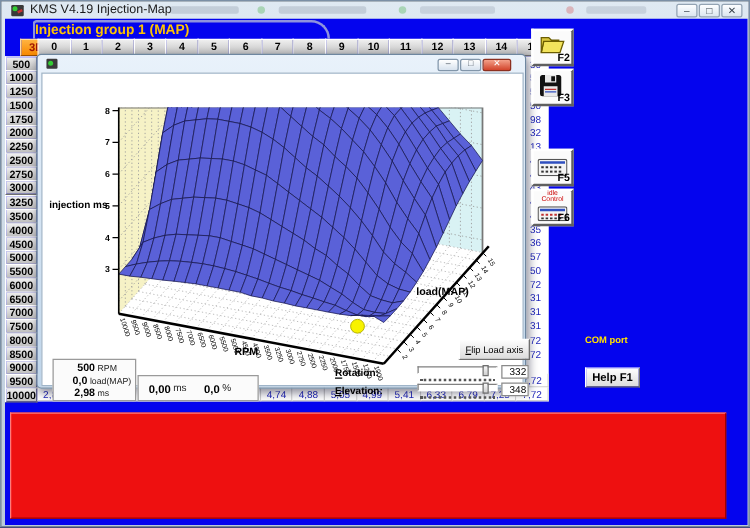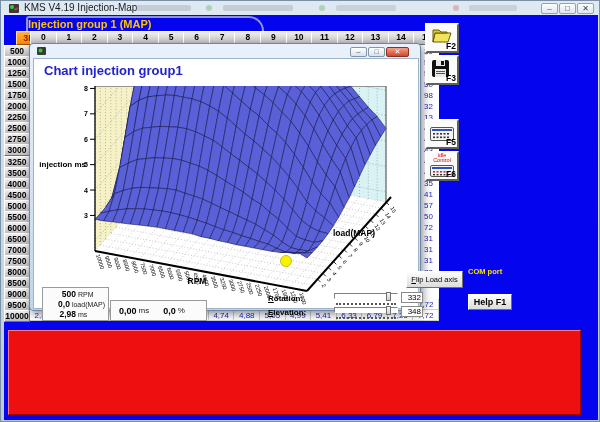--- a/index.html
+++ b/index.html
@@ -43,21 +43,21 @@
   #status1{left:8px;top:228px;width:67px;height:34px;padding:1px 3px;}
   .sline{display:flex;align-items:baseline;height:10px;}
   .snum{font-size:8.5px;font-weight:bold;color:#000;width:30px;text-align:right;margin-right:2px;}
   .sunit{font-size:7px;color:#222;}
   #status2{left:76px;top:241px;width:97px;height:21px;display:flex;align-items:center;padding-left:8px;}
   #status2 .snum{width:auto;margin-right:2px;font-size:9px;}
   #status2 .sunit{font-size:8px;margin-right:14px;}
   
   .btn{background:linear-gradient(#fdfdfd,#dcdcdc);border:1px solid;border-color:#fff #6f6f6f #6f6f6f #fff;
     box-sizing:border-box;color:#000;text-align:center;}
-  #flip-btn{position:absolute;left:333px;top:212px;width:57px;height:17px;font-size:7.5px;line-height:15px;margin-left:39px;}
+  #flip-btn{position:absolute;left:333px;top:212px;width:57px;height:17px;font-size:7.5px;line-height:15px;}
   .slrow{position:absolute;left:234px;width:172px;height:13px;}
   .sllabel{position:absolute;left:0;top:1px;font-size:8px;font-weight:bold;color:#000;}
   .ak{display:inline-block;}
   .ak::first-letter{text-decoration:underline;}
   .sltrack{position:absolute;left:66px;top:0;width:64px;height:6px;background:#fff;
     border:1px solid;border-color:#808080 #fff #fff #808080;box-sizing:border-box;}
   .sldots{position:absolute;left:68px;top:8px;width:60px;height:2px;border-bottom:2px dotted #555;}
   .slthumb{position:absolute;left:118px;top:-1px;width:5px;height:9px;background:linear-gradient(#f8f8f8,#cfcfcf);border:1px solid #707070;box-sizing:border-box;}
   .slval{position:absolute;left:133px;top:-1px;width:22px;height:11px;background:#fff;border:1px solid #8a8a8a;
     box-sizing:border-box;font-size:8px;text-align:right;line-height:9px;padding-right:1px;}
@@ -191,21 +191,21 @@
         <div class="frag" style="left: 409.4px; top: 64.65px; width: 19.56px;">50</div>
         <div class="frag" style="left: 409.4px; top: 75.7px; width: 19.56px;">98</div>
         <div class="frag" style="left: 409.4px; top: 86.75px; width: 19.56px;">32</div>
         <div class="frag" style="left: 409.4px; top: 97.8px; width: 19.56px;">13</div>
         <div class="frag" style="left: 409.4px; top: 108.85px; width: 19.56px;">43</div>
         <div class="frag" style="left: 409.4px; top: 119.9px; width: 19.56px;">43</div>
         <div class="frag" style="left: 409.4px; top: 130.95px; width: 19.56px;">43</div>
         <div class="frag" style="left: 409.4px; top: 142px; width: 19.56px;">43</div>
         <div class="frag" style="left: 409.4px; top: 153.05px; width: 19.56px;">43</div>
         <div class="frag" style="left: 409.4px; top: 164.1px; width: 19.56px;">35</div>
-        <div class="frag" style="left: 409.4px; top: 175.15px; width: 19.56px;">41</div>
+        <div class="frag" style="left: 409.4px; top: 175.15px; width: 19.56px;">36</div>
         <div class="frag" style="left: 409.4px; top: 186.2px; width: 19.56px;">57</div>
         <div class="frag" style="left: 409.4px; top: 197.25px; width: 19.56px;">50</div>
         <div class="frag" style="left: 409.4px; top: 208.3px; width: 19.56px;">72</div>
         <div class="frag" style="left: 409.4px; top: 219.35px; width: 19.56px;">31</div>
         <div class="frag" style="left: 409.4px; top: 230.4px; width: 19.56px;">31</div>
         <div class="frag" style="left: 409.4px; top: 241.45px; width: 19.56px;">31</div>
         <div class="frag" style="left: 409.4px; top: 252.5px; width: 19.56px;">72</div>
         <div class="frag" style="left: 409.4px; top: 263.55px; width: 19.56px;">72</div>
       </div>
 
@@ -743,21 +743,20 @@
             <line x1="368.196" y1="217.81199999999998" x2="371.196" y2="220.81199999999998" stroke="#000" stroke-width="0.8"></line>
             <text transform="translate(372.196,223.81199999999998) rotate(60)" text-anchor="start" font-size="5.5" fill="#000">12</text>
             <line x1="373.463" y1="211.879" x2="376.463" y2="214.879" stroke="#000" stroke-width="0.8"></line>
             <text transform="translate(377.463,217.879) rotate(60)" text-anchor="start" font-size="5.5" fill="#000">13</text>
             <line x1="378.73" y1="205.94599999999997" x2="381.73" y2="208.94599999999997" stroke="#000" stroke-width="0.8"></line>
             <text transform="translate(382.73,211.94599999999997) rotate(60)" text-anchor="start" font-size="5.5" fill="#000">14</text>
             <line x1="383.997" y1="200.01299999999998" x2="386.997" y2="203.01299999999998" stroke="#000" stroke-width="0.8"></line>
             <text transform="translate(387.997,206.01299999999998) rotate(60)" text-anchor="start" font-size="5.5" fill="#000">15</text>
             <text x="352" y="234" text-anchor="middle" font-size="8.5" font-weight="bold" fill="#000">load(MAP)</text>
           </svg>
-        <div id="chart-title">Chart injection group1</div>
 
         <div class="panel" id="status1">
             <div class="sline">
               <span class="snum">500</span>
               <span class="sunit">RPM</span>
             </div>
             <div class="sline">
               <span class="snum">0,0</span>
               <span class="sunit">load(MAP)</span>
             </div>

